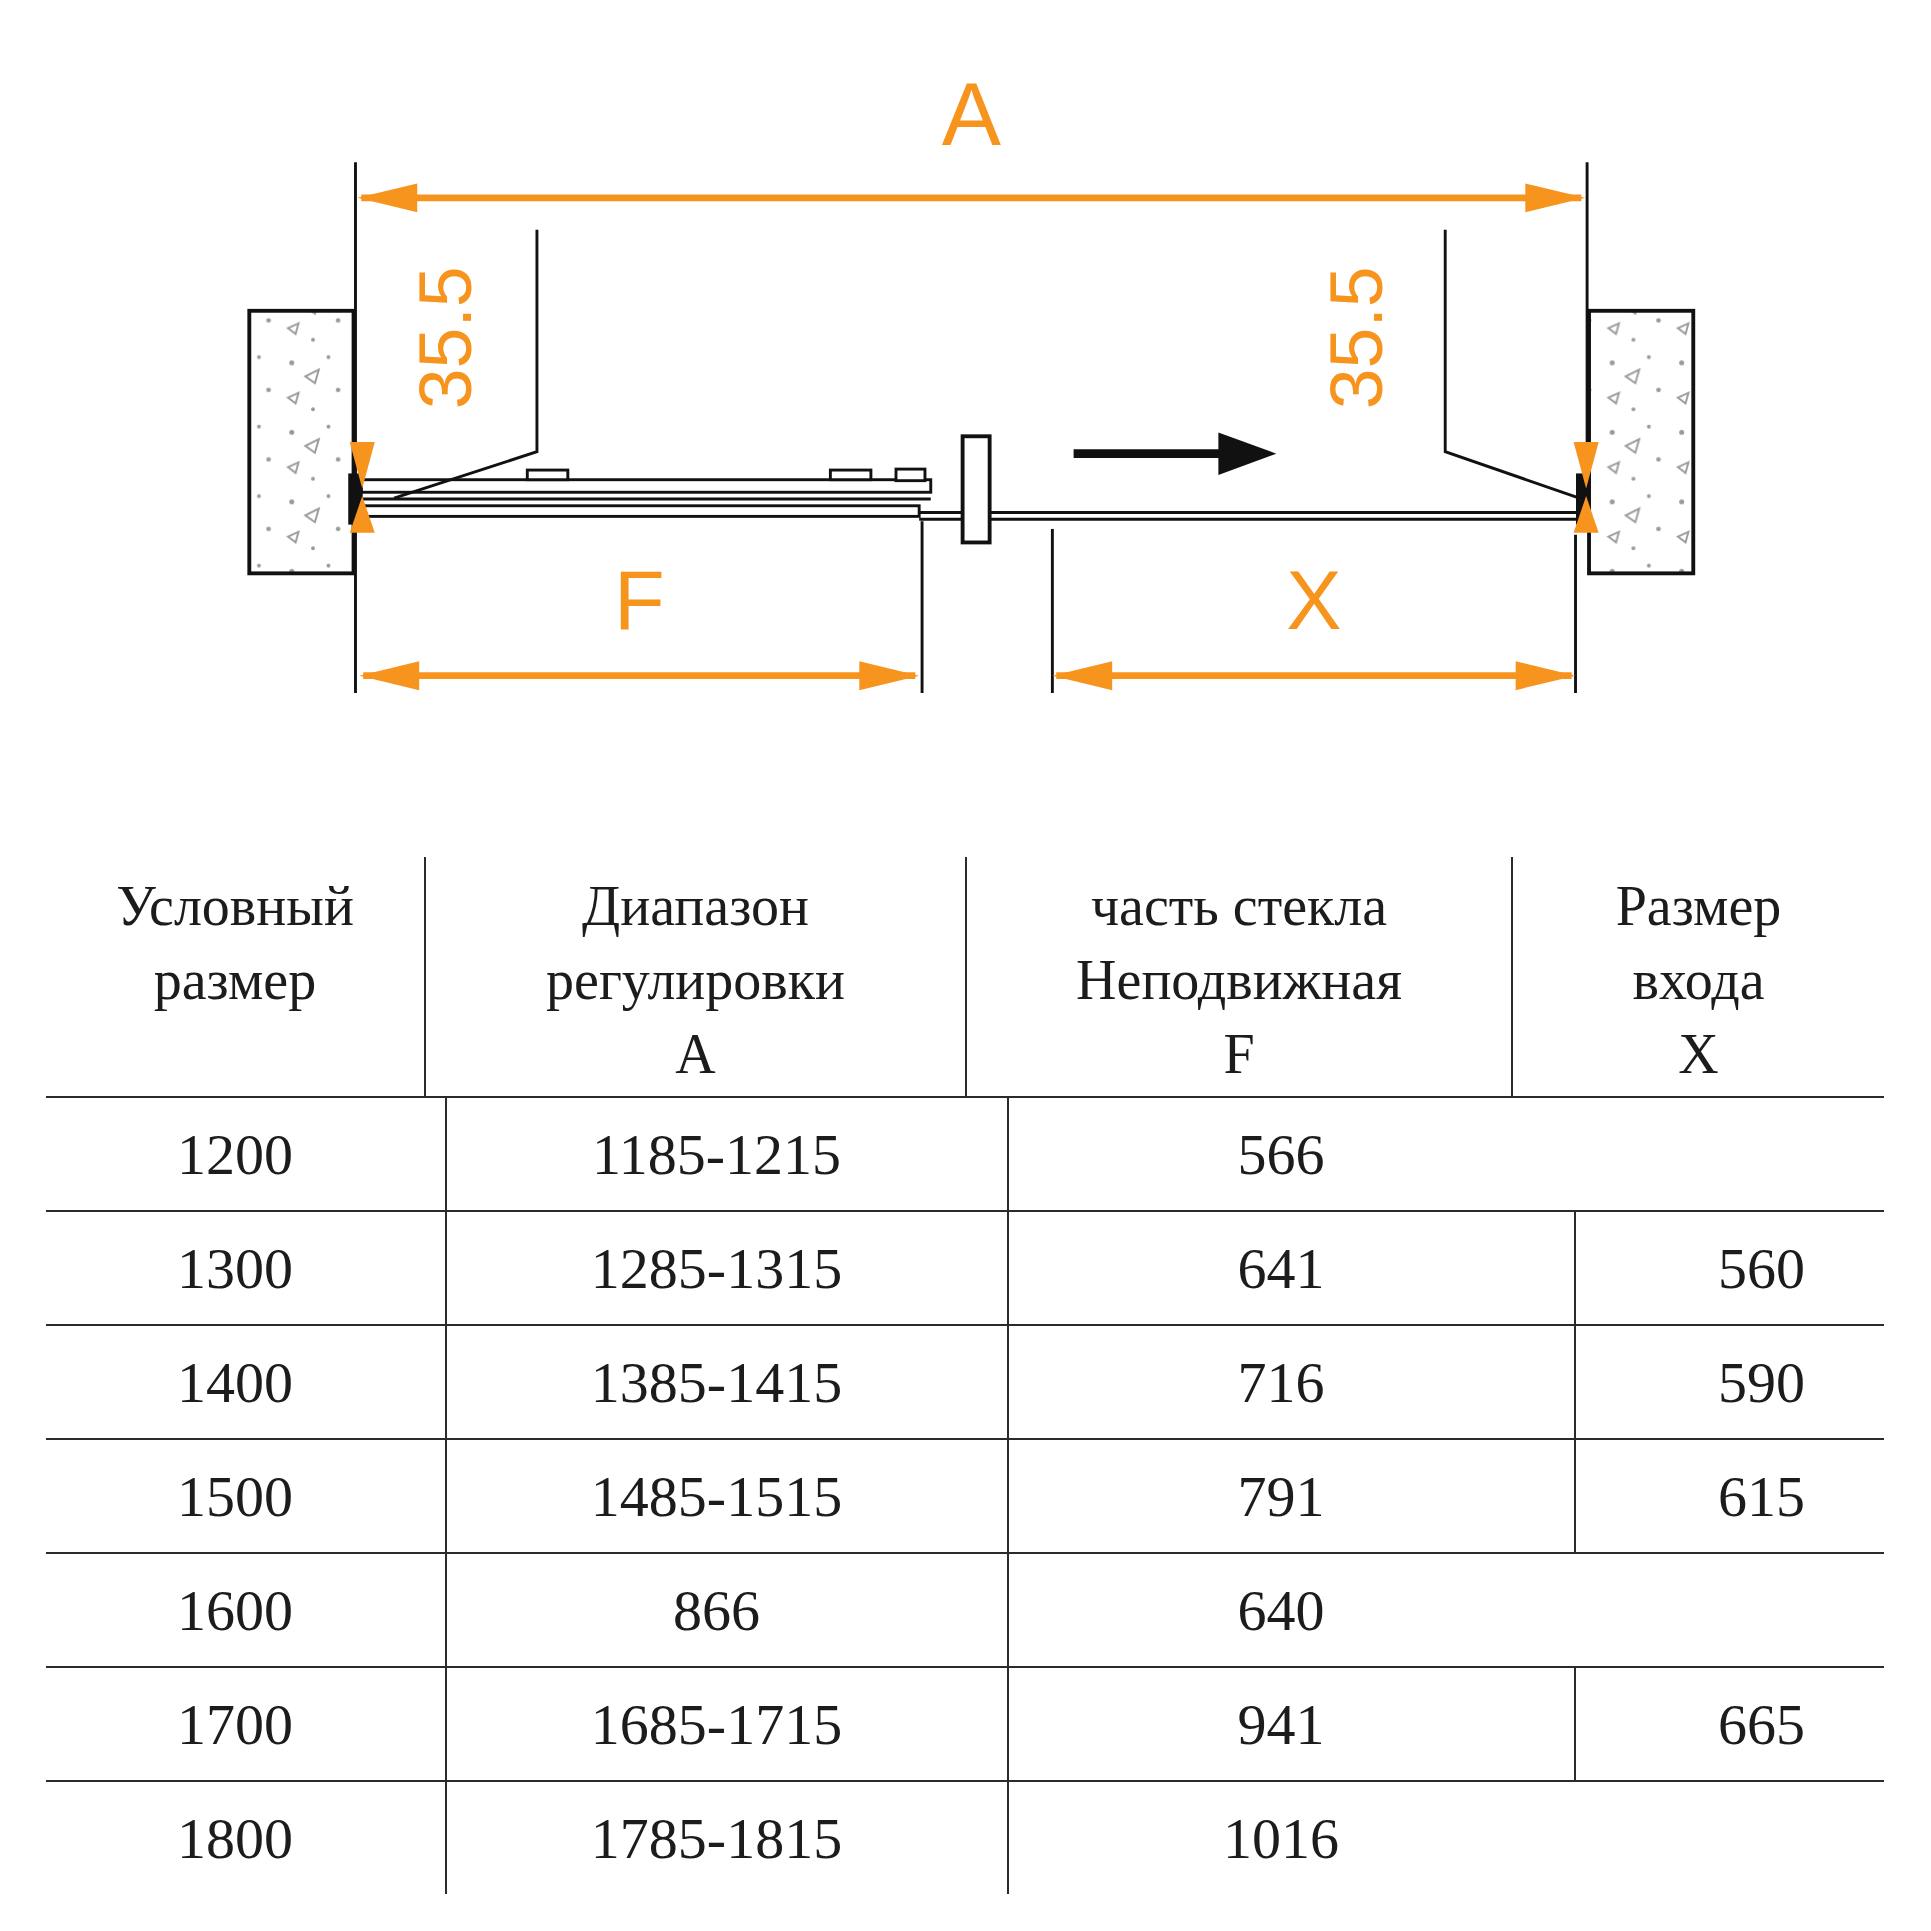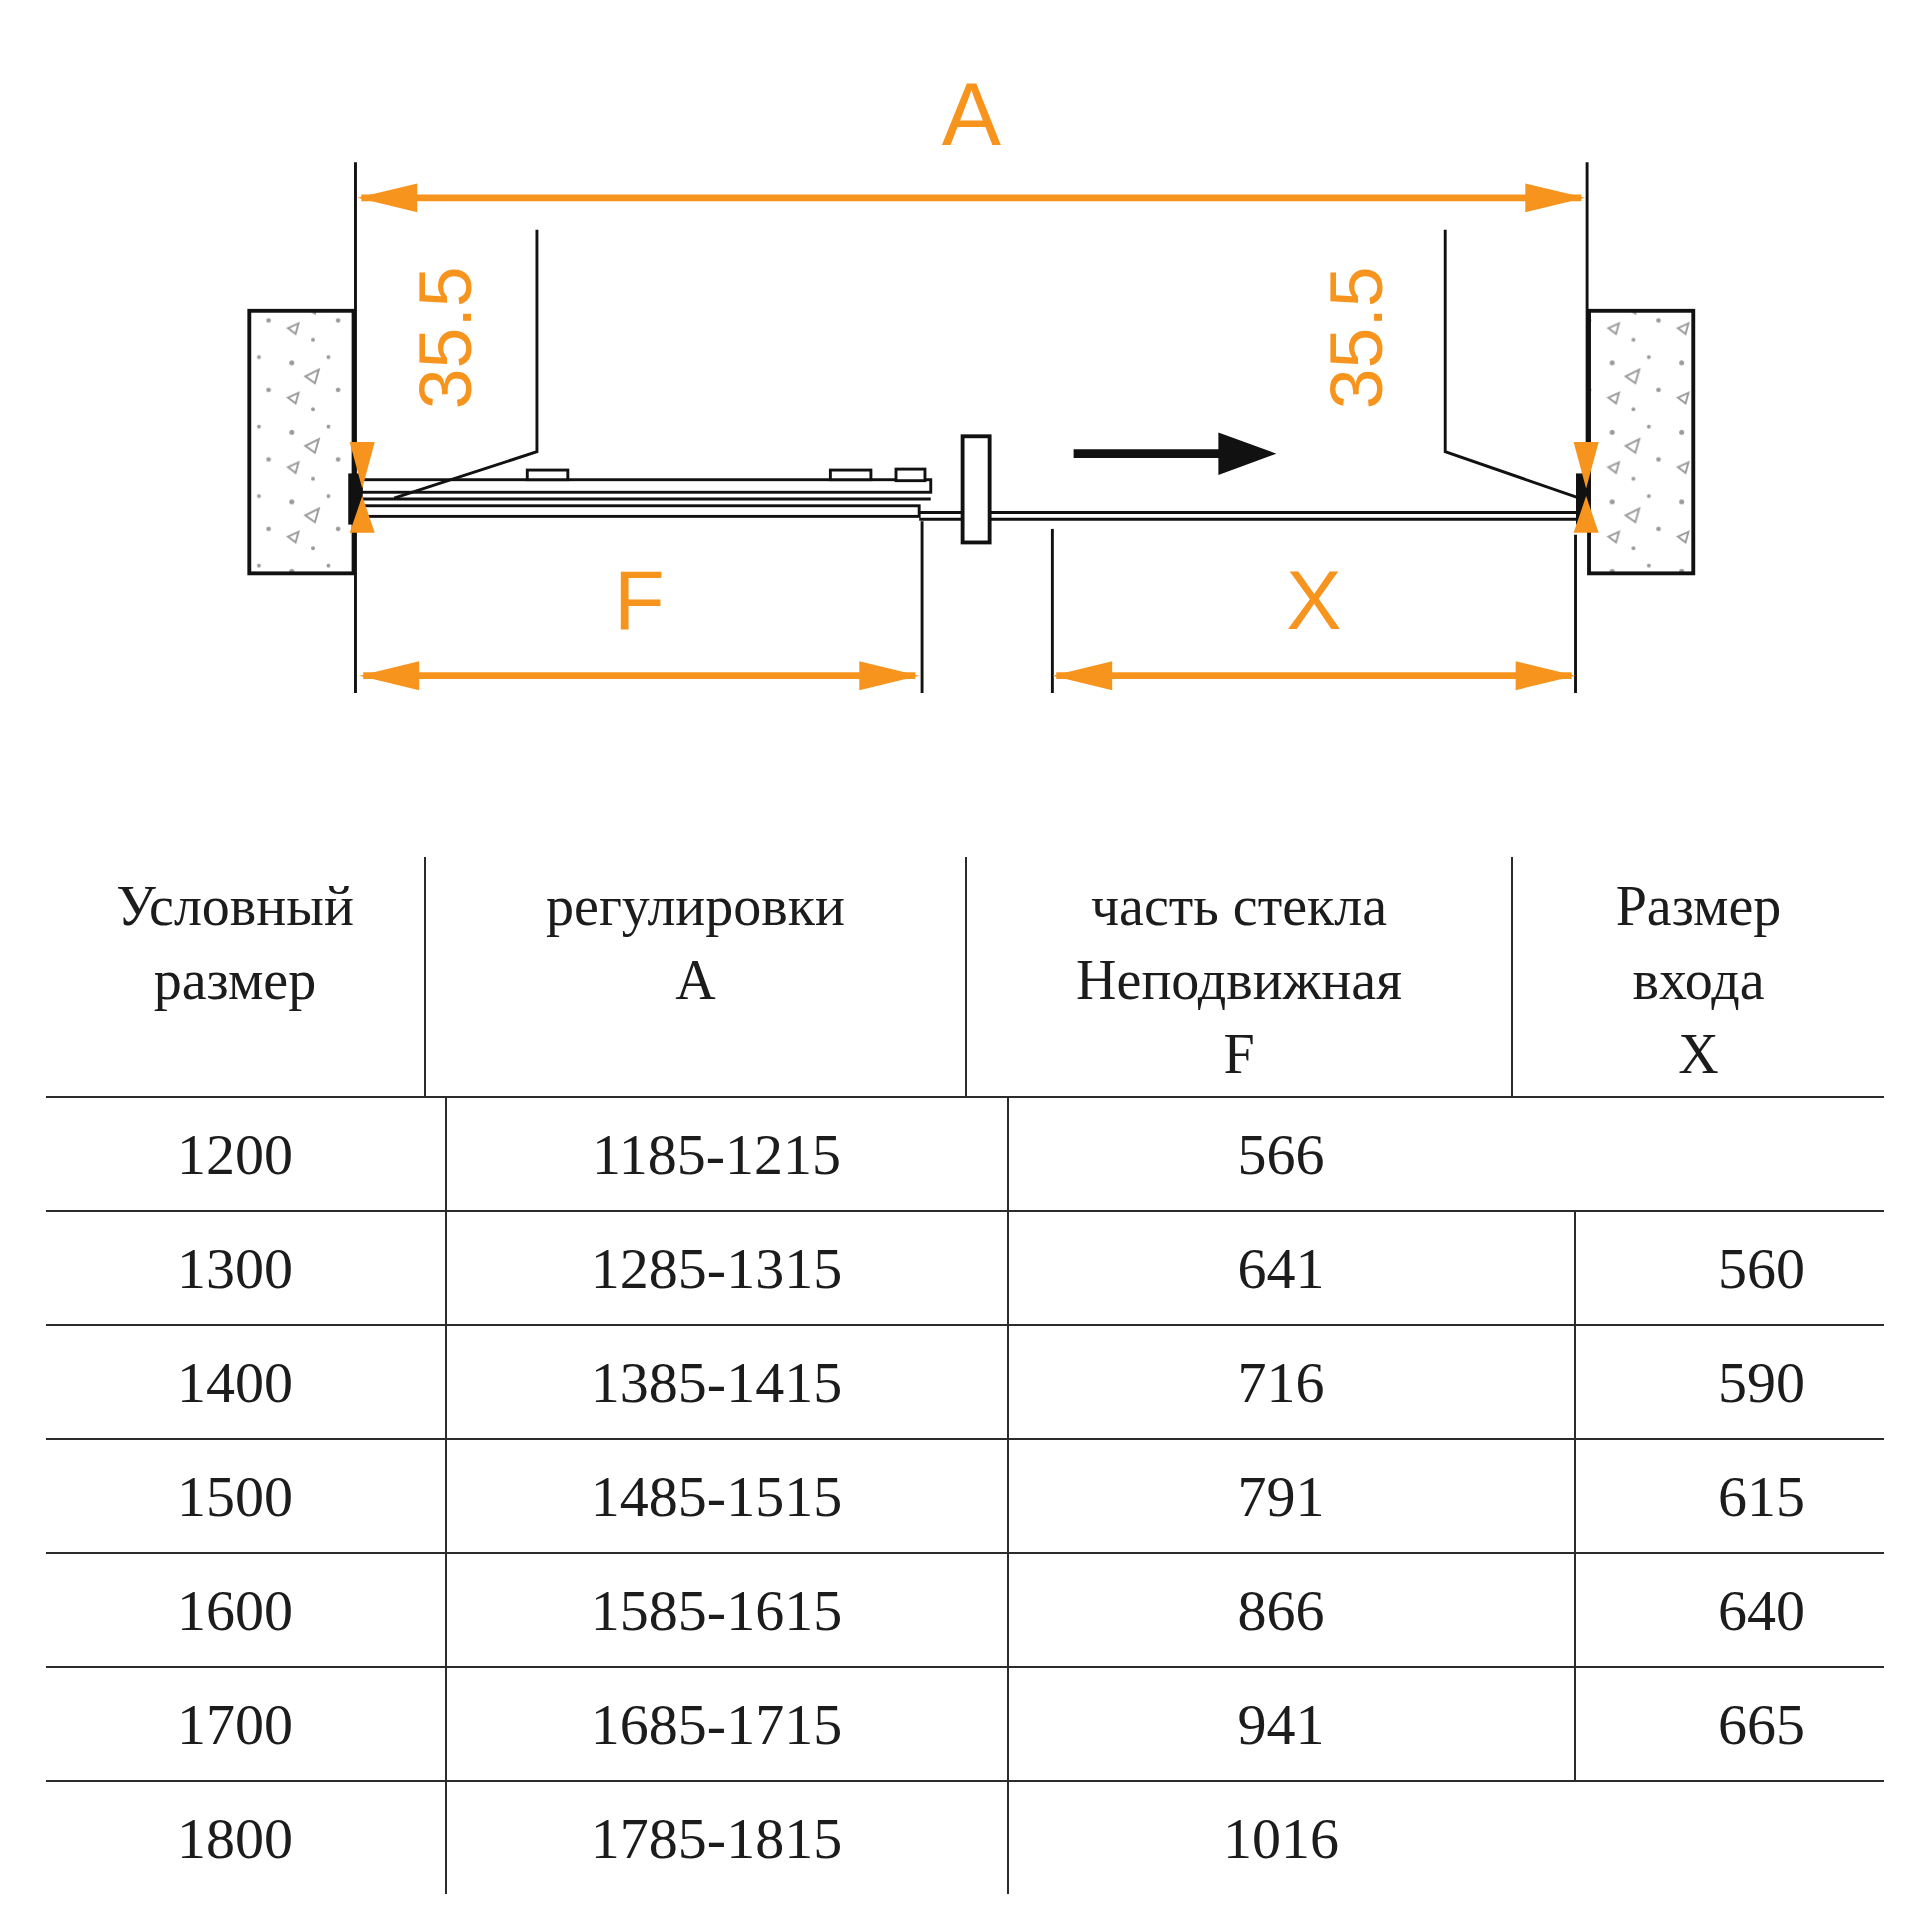--- a/index.html
+++ b/index.html
@@ -115,20 +115,21 @@
     <text x="1361" y="652" font-size="86" fill="#F7941E" text-anchor="middle">X</text>
   </svg>
 
   <div class="size-table">
     <div class="thead">
         <div class="th">
           <div>Условный</div>
           <div>размер</div>
         </div>
         <div class="th">
+          <div>Диапазон</div>
           <div>регулировки</div>
           <div>А</div>
         </div>
         <div class="th">
           <div>часть стекла</div>
           <div>Неподвижная</div>
           <div>F</div>
         </div>
         <div class="th">
           <div>Размер</div>
@@ -155,21 +156,20 @@
           <div class="td">590</div>
         </div>
         <div class="tr">
           <div class="td">1500</div>
           <div class="td">1485-1515</div>
           <div class="td">791</div>
           <div class="td">615</div>
         </div>
         <div class="tr">
           <div class="td">1600</div>
-          <div class="td">1585-1615</div>
           <div class="td">866</div>
           <div class="td">640</div>
         </div>
         <div class="tr">
           <div class="td">1700</div>
           <div class="td">1685-1715</div>
           <div class="td">941</div>
           <div class="td">665</div>
         </div>
         <div class="tr">

